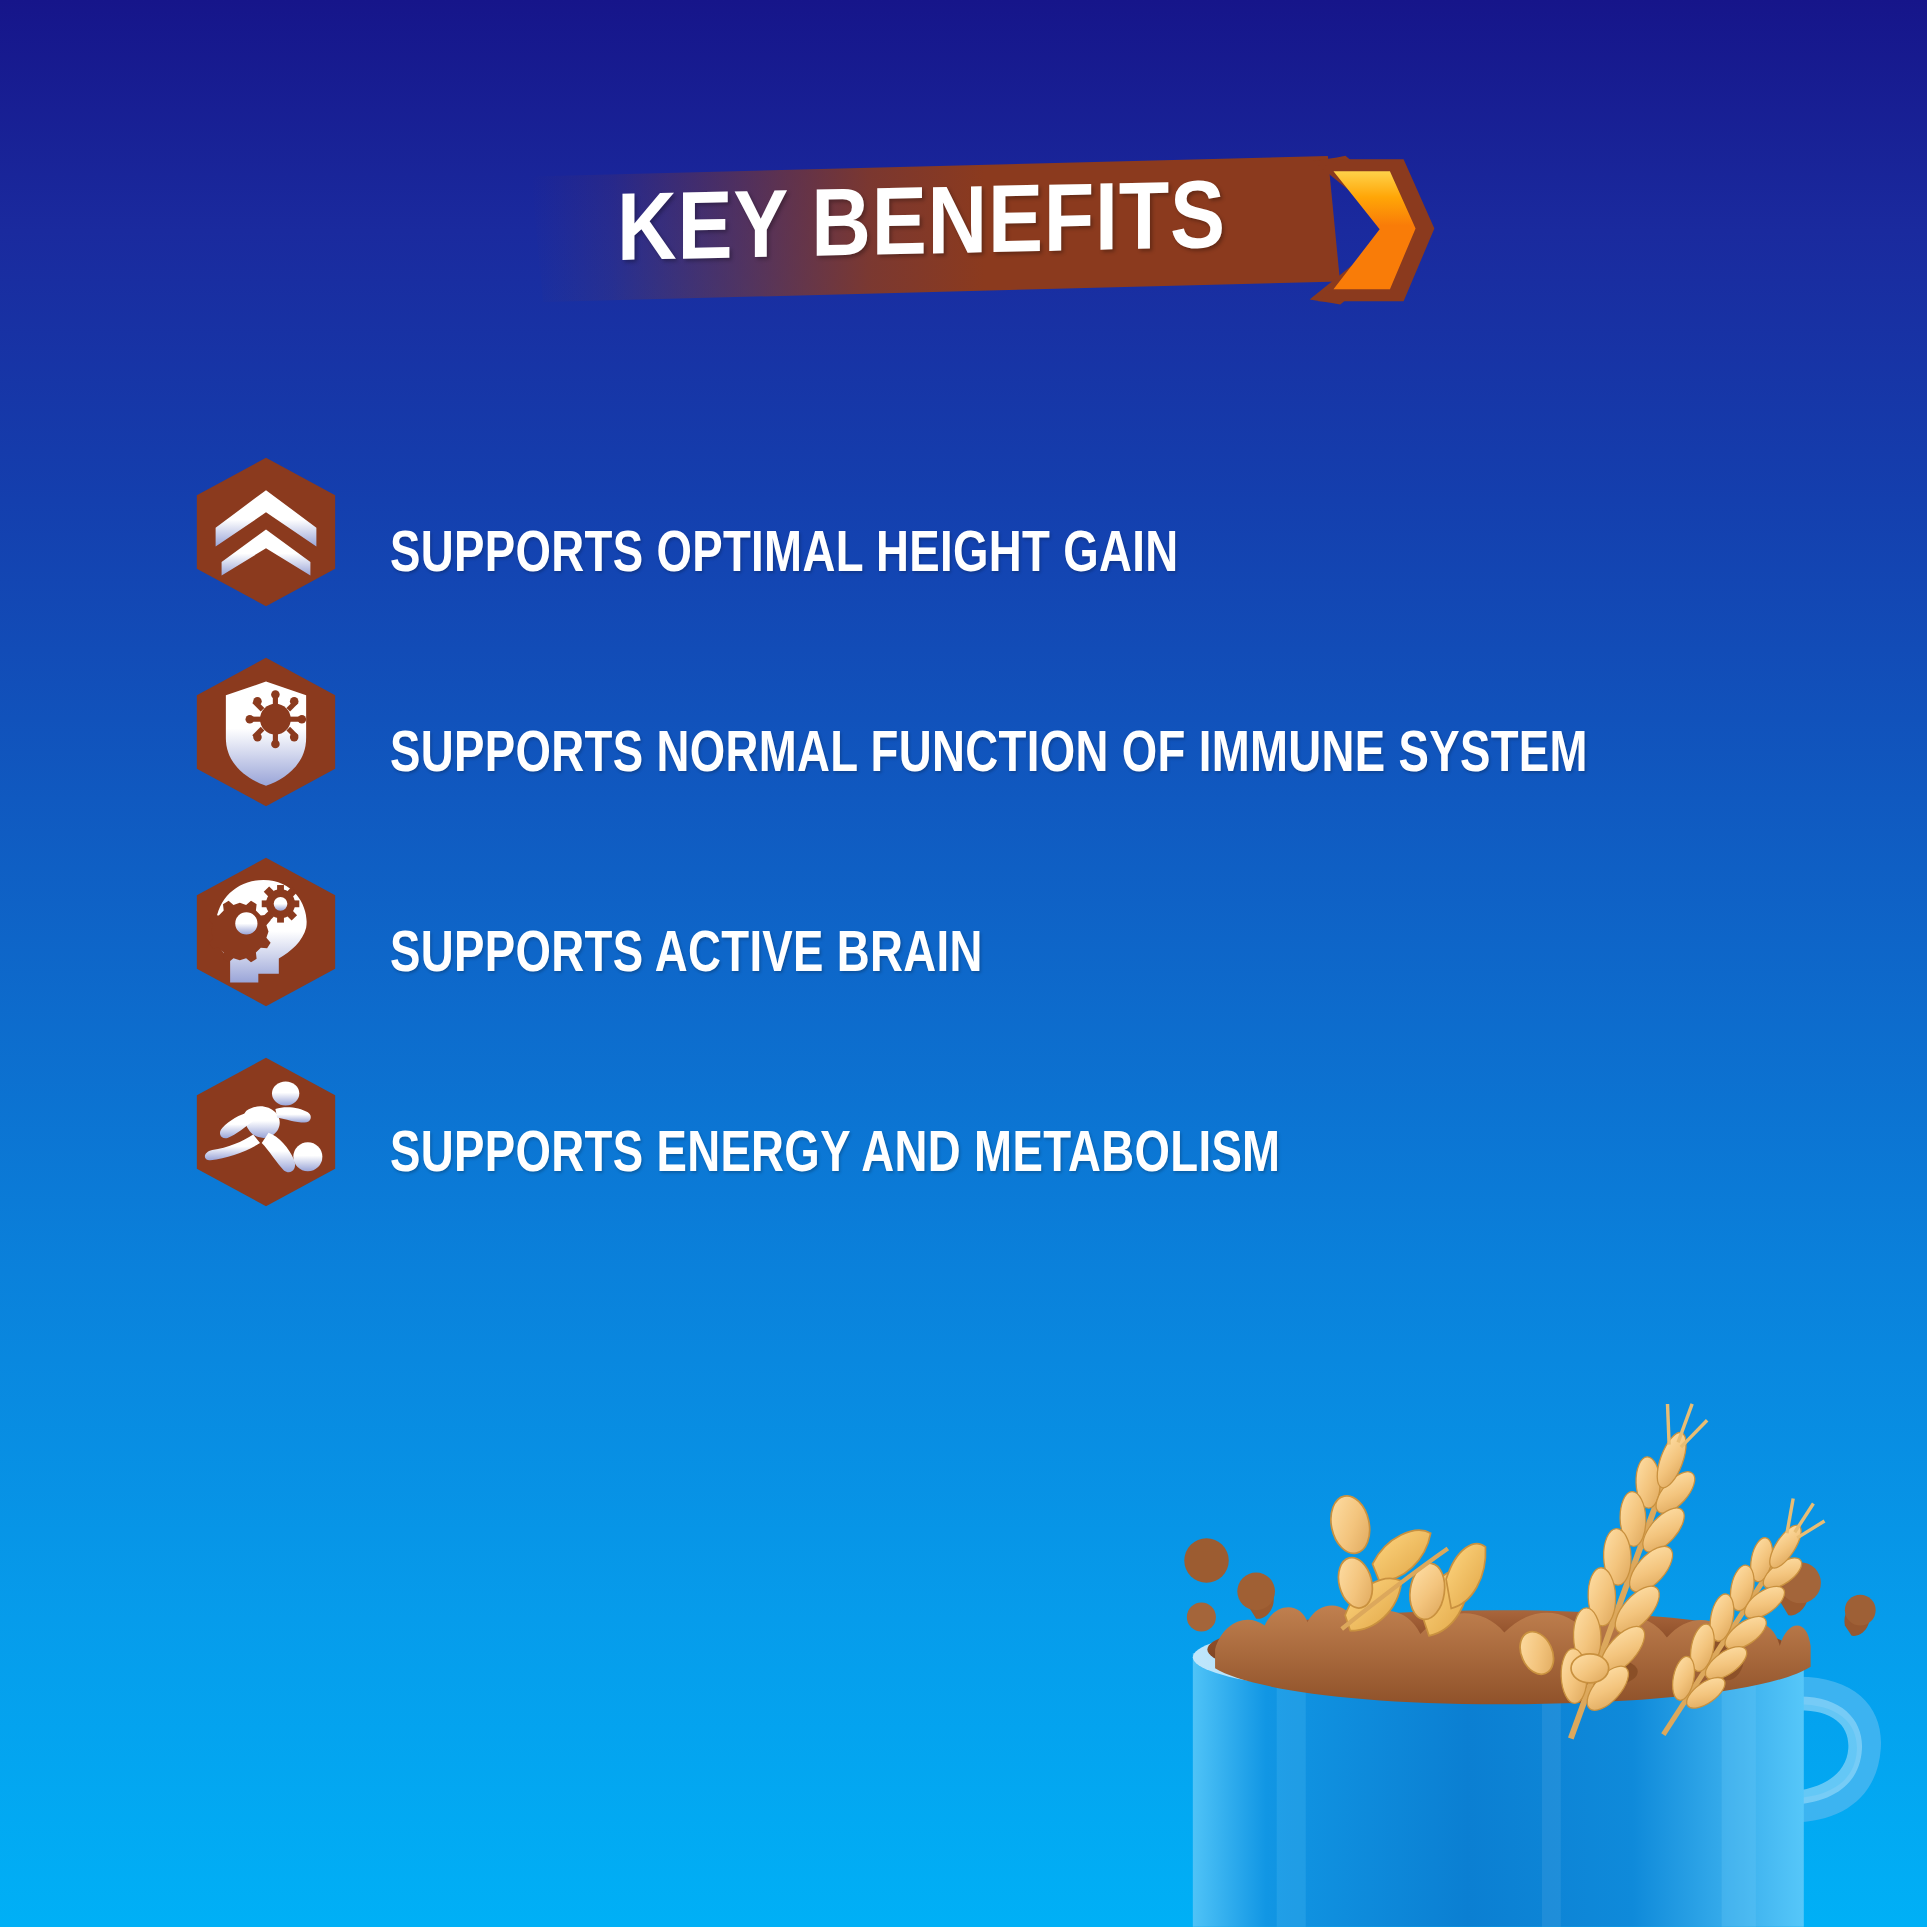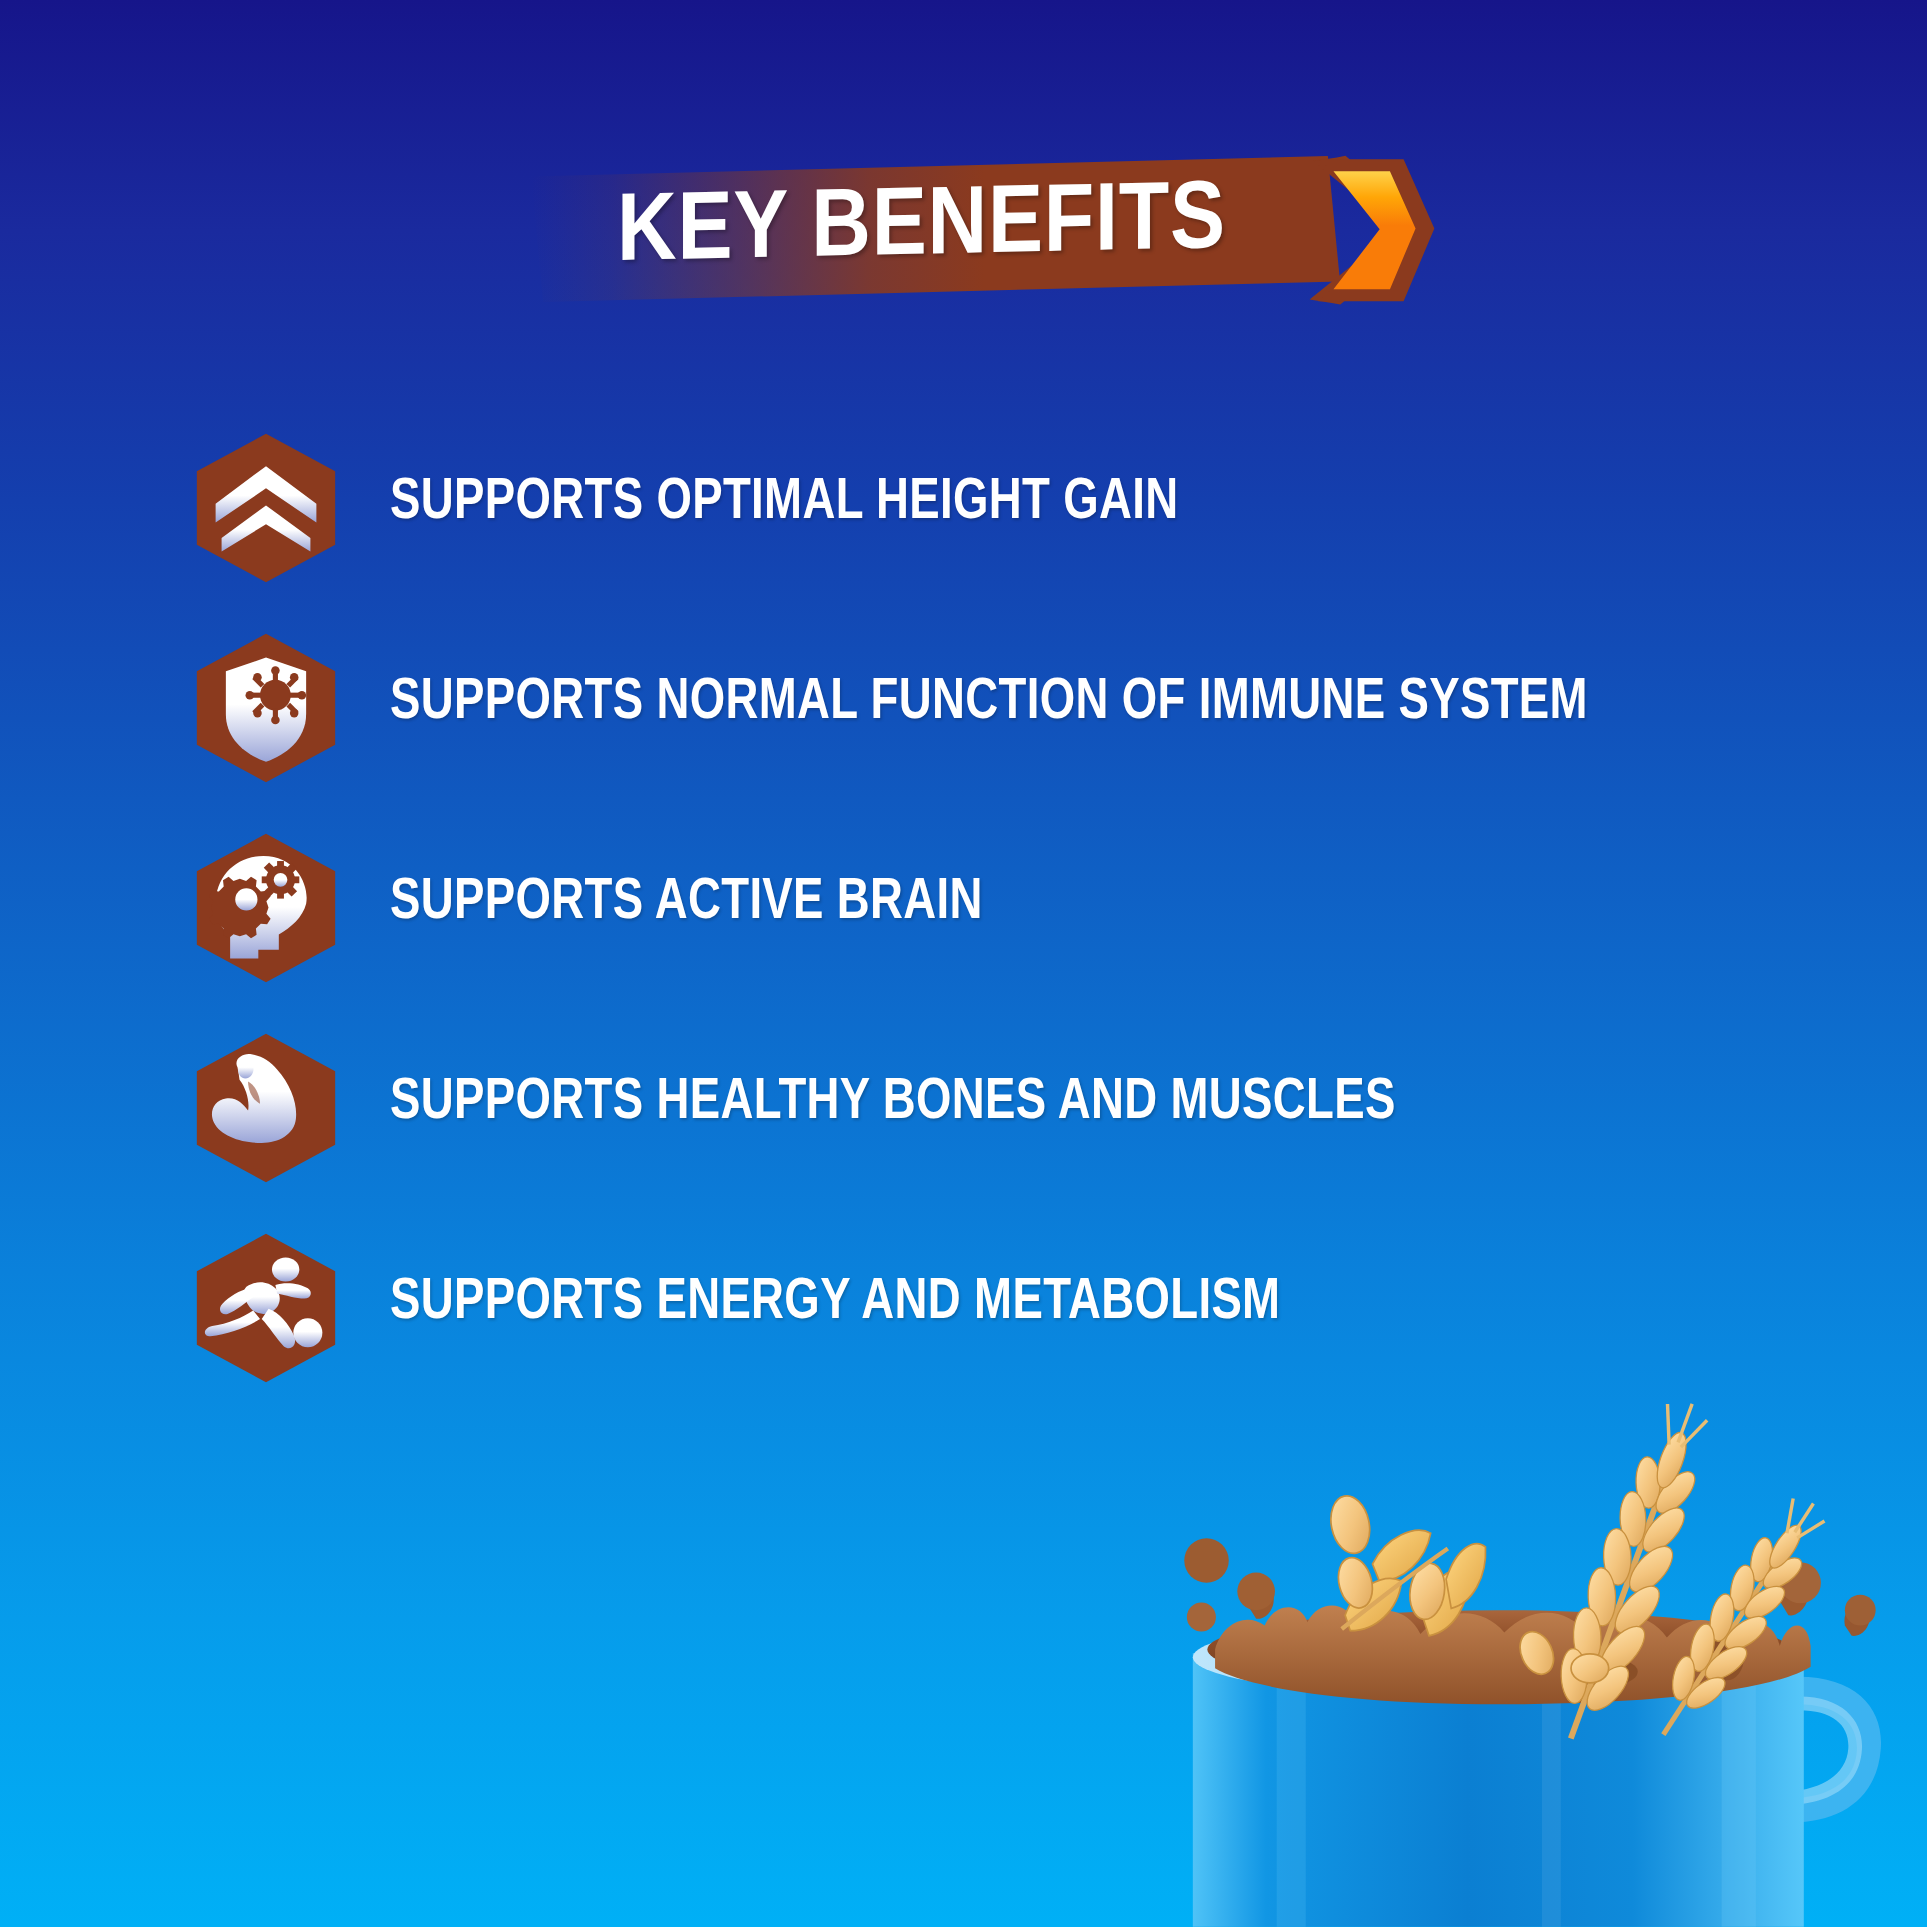--- a/index.html
+++ b/index.html
@@ -77,21 +77,21 @@
   #benefits {
     position: absolute;
     left: 0;
     top: 432px;
     width: 1927px;
   }
   .benefit-row {
     position: relative;
     height: 200px;
     display: flex;
-    align-items: flex-start;
+    align-items: center;
   }
   .benefit-icon {
     position: relative;
     width: 152px;
     height: 152px;
     margin-left: 190px;
     flex: 0 0 auto;
   }
   .benefit-icon svg { display: block; width: 100%; height: 100%; }
   .benefit-label {
@@ -240,43 +240,20 @@
             <rect x="115" y="66" width="9" height="8" transform="rotate(-45 119 70)"></rect>
             <rect x="115" y="38" width="9" height="8" transform="rotate(45 119 42)"></rect>
             <rect x="88" y="66" width="9" height="8" transform="rotate(45 92 70)"></rect>
           </g>
           <circle cx="106" cy="56" r="8" fill="url(#gloss2)"></circle>
         </svg>
       </div>
       <div class="benefit-label">SUPPORTS ACTIVE BRAIN</div>
     </div>
 
-    <div class="benefit-row">
-      <div class="benefit-icon">
-        <svg viewBox="0 0 178 178" xmlns="http://www.w3.org/2000/svg">
-          <defs>
-            <linearGradient id="gloss4" x1="0" y1="0" x2="0" y2="1">
-              <stop offset="0%" stop-color="#ffffff"></stop>
-              <stop offset="42%" stop-color="#ffffff"></stop>
-              <stop offset="100%" stop-color="#9aa5d8"></stop>
-            </linearGradient>
-          </defs>
-          <polygon points="89,2 170,46 170,132 89,176 8,132 8,46" fill="#8b3a1e"></polygon>
-
-          <path d="M56 42 C50 32 62 24 72 26 C84 28 94 34 102 44
-                   C118 62 126 84 124 102 C122 120 104 130 84 130
-                   C60 130 36 122 28 106 C22 94 28 80 42 78
-                   C54 76 62 84 68 92 C70 82 66 66 58 56 Z" fill="url(#gloss4)"></path>
-          <path d="M58 34 C62 30 72 32 74 40 C76 48 70 56 62 54
-                   C56 52 54 40 58 34 Z" fill="url(#gloss4)"></path>
-          <path d="M68 58 C76 62 82 74 82 84 C74 80 68 70 68 58 Z" fill="#8b3a1e" opacity="0.55"></path>
-        </svg>
-      </div>
-      <div class="benefit-label">SUPPORTS HEALTHY BONES AND MUSCLES</div>
-    </div>
 
     <div class="benefit-row">
       <div class="benefit-icon">
         <svg viewBox="0 0 178 178" xmlns="http://www.w3.org/2000/svg">
           <defs>
             <linearGradient id="gloss5" x1="0" y1="0" x2="0" y2="1">
               <stop offset="0%" stop-color="#ffffff"></stop>
               <stop offset="46%" stop-color="#ffffff"></stop>
               <stop offset="100%" stop-color="#9aa5d8"></stop>
             </linearGradient>

